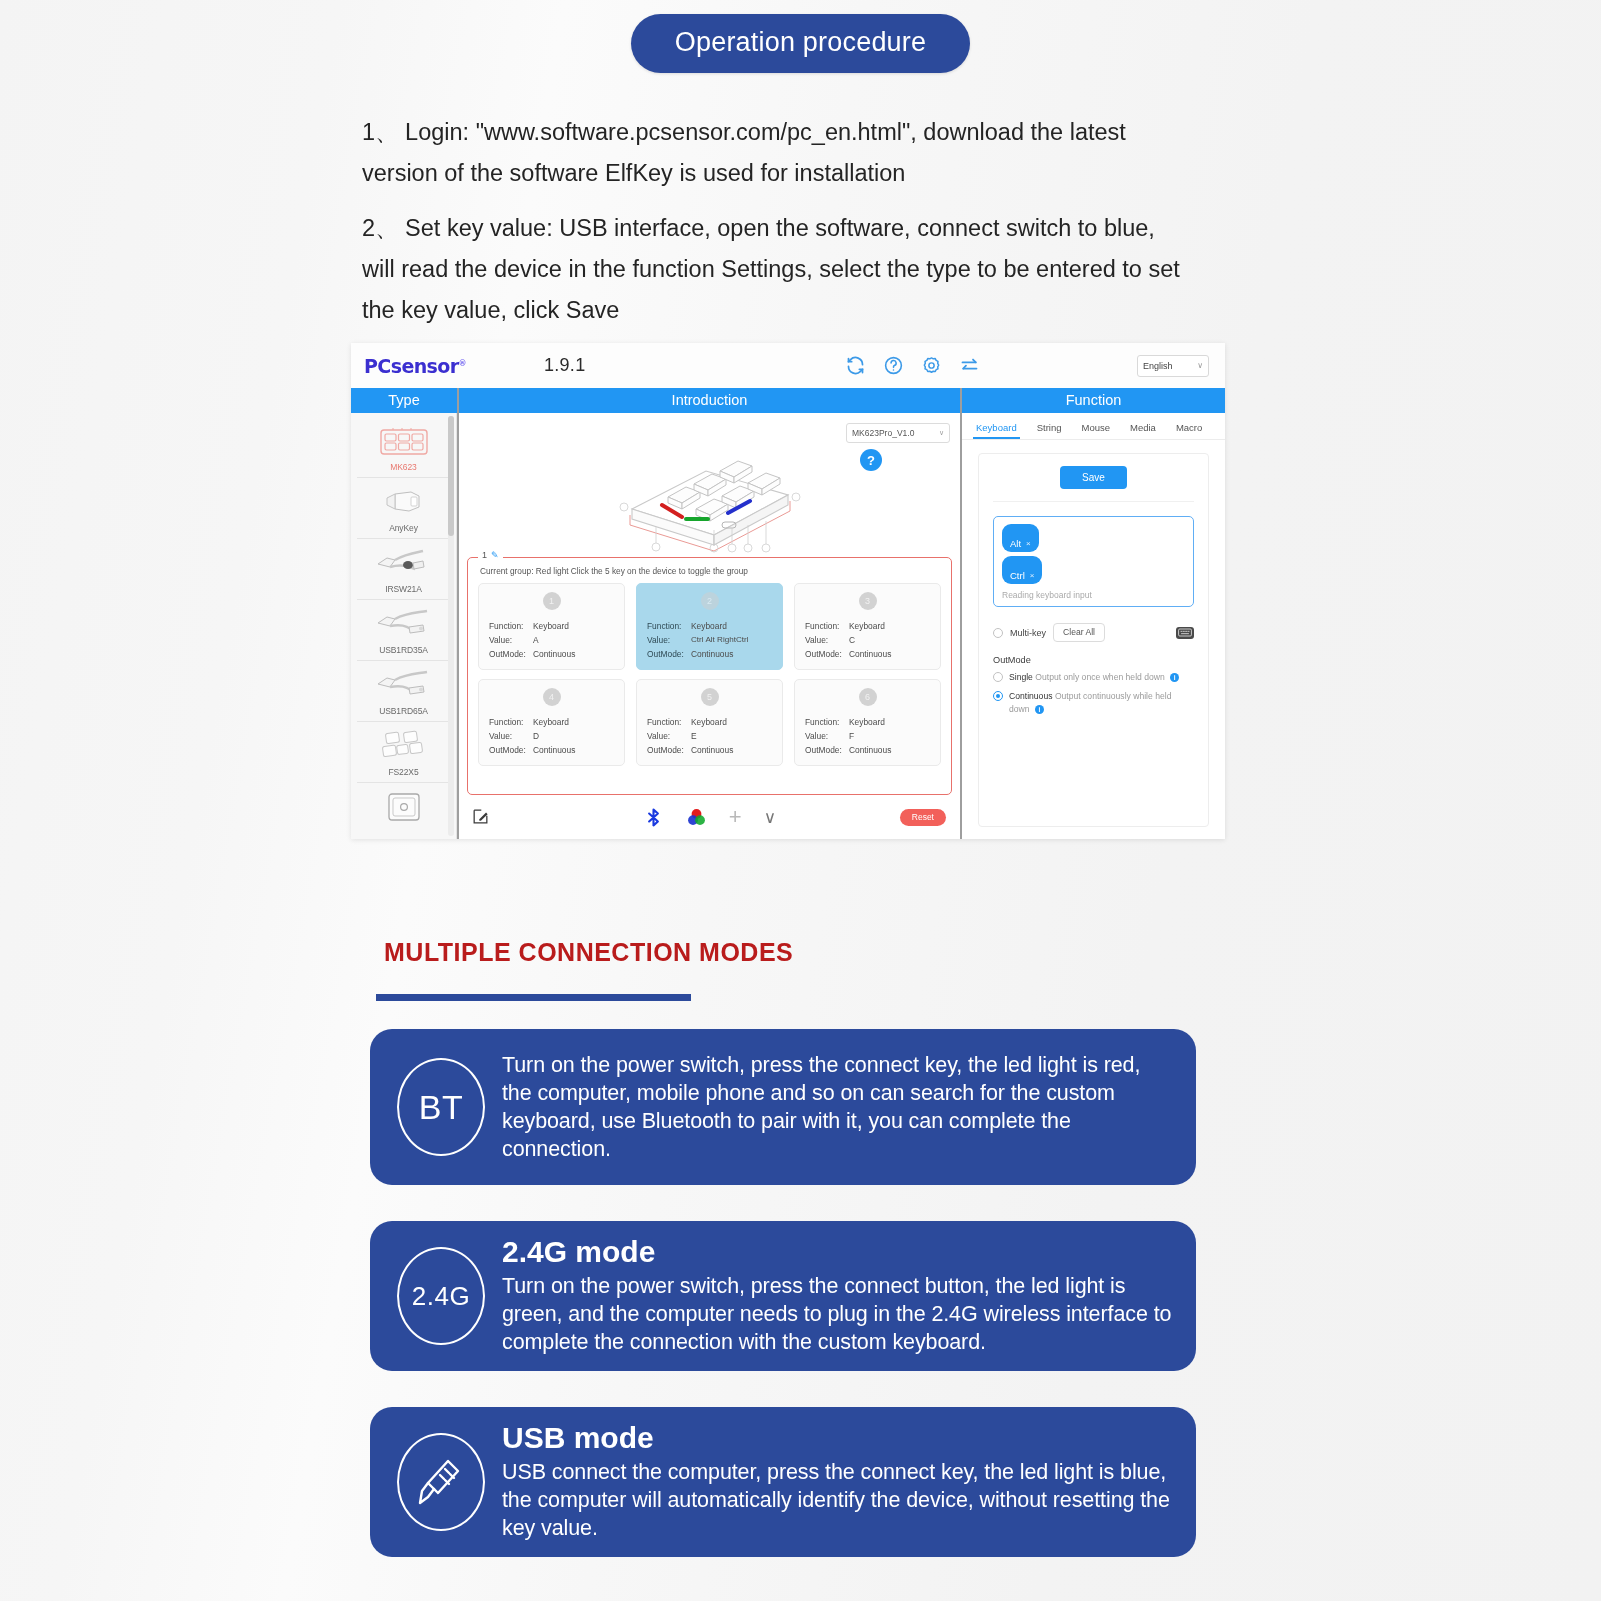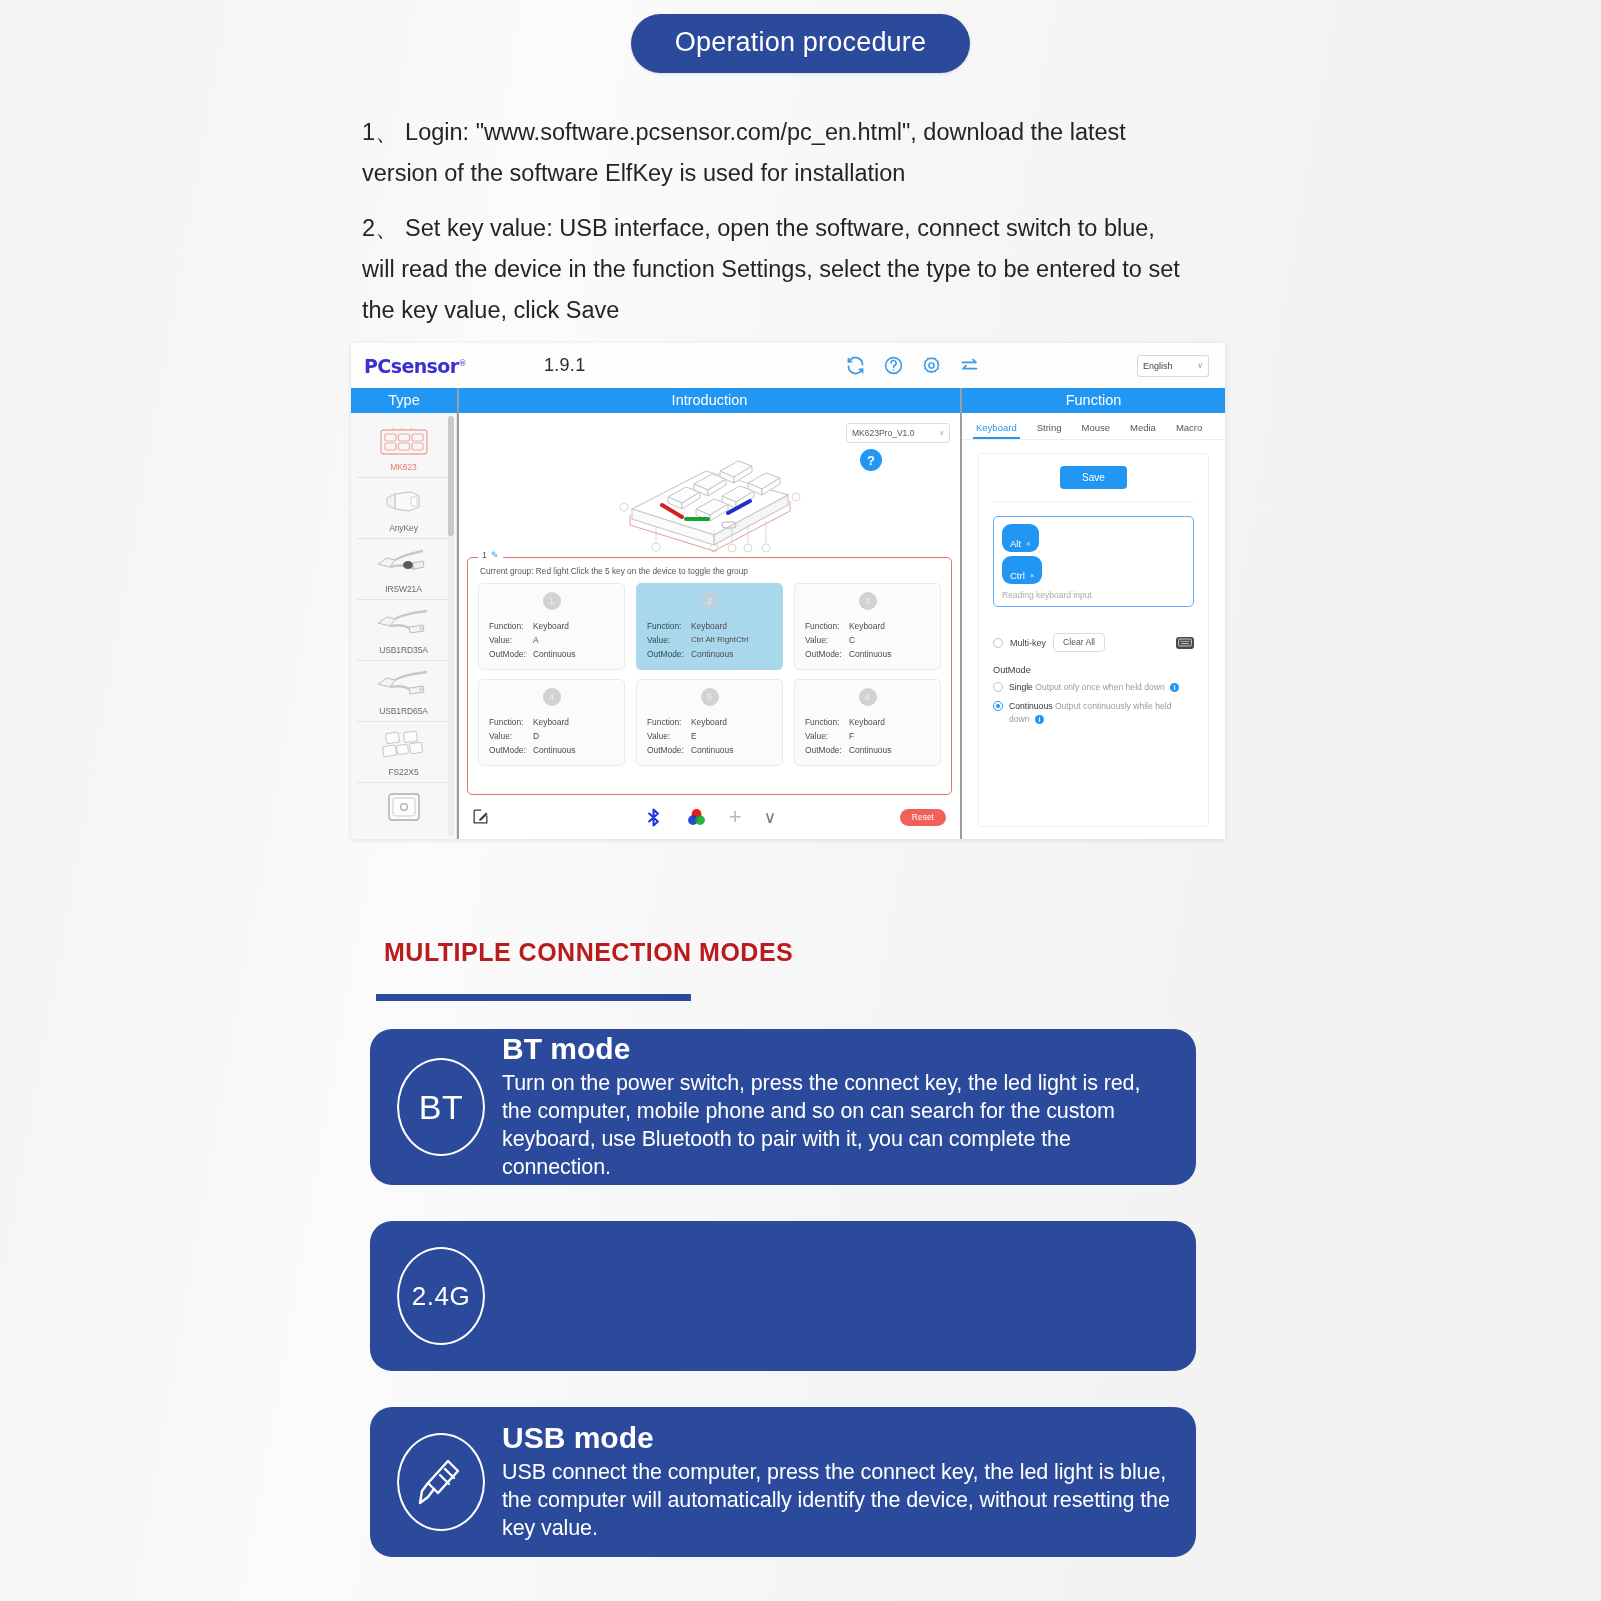--- a/index.html
+++ b/index.html
@@ -379,21 +379,21 @@
   .chip-row { display: block; }
   .keyinput-ph {
     font-size: 8.5px;
     color: #aaa;
     margin-top: 2px;
   }
   .multikey-row {
     display: flex;
     align-items: center;
     gap: 7px;
-    margin-top: 26px;
+    margin-top: 16px;
     position: relative;
   }
   .radio {
     width: 10px; height: 10px;
     border: 1px solid #c2c2c2;
     border-radius: 50%;
     background: #fff;
     flex-shrink: 0;
     cursor: pointer;
     position: relative;
@@ -949,28 +949,31 @@
 </div>
 
 <div class="modes-heading">MULTIPLE CONNECTION MODES</div>
 <div class="modes-rule"></div>
 
 <div class="mode-card bt">
   <div class="mode-icon">
     <div class="mode-oval">BT</div>
   </div>
   <div class="mode-body">
-    <div class="mode-title">BT mode</div>
     <div class="mode-desc">Turn on the power switch, press the connect key, the led light is red, the computer, mobile phone and so on can search for the custom keyboard, use Bluetooth to pair with it, you can complete the connection.</div>
   </div>
 </div>
 
 <div class="mode-card g24">
   <div class="mode-icon">
     <div class="mode-oval small-txt">2.4G</div>
+  </div>
+  <div class="mode-body">
+    <div class="mode-title">2.4G mode</div>
+    <div class="mode-desc">Turn on the power switch, press the connect button, the led light is green, and the computer needs to plug in the 2.4G wireless interface to complete the connection with the custom keyboard.</div>
   </div>
 </div>
 
 <div class="mode-card usb">
   <div class="mode-icon">
     <div class="mode-oval">
       <svg width="54" height="62" viewBox="0 0 54 62" fill="none" stroke="#ffffff" stroke-width="2.4" stroke-linejoin="round" stroke-linecap="round">
         <path d="M34 10 L44 20 L24 42 L14 32 Z"></path>
         <path d="M14 32 L8 40 L6 52 L14 46 L20 38"></path>
         <path d="M31 18 l4 4 M26 24 l4 4 M36 23 l4 4 M31 29 l4 4"></path>

